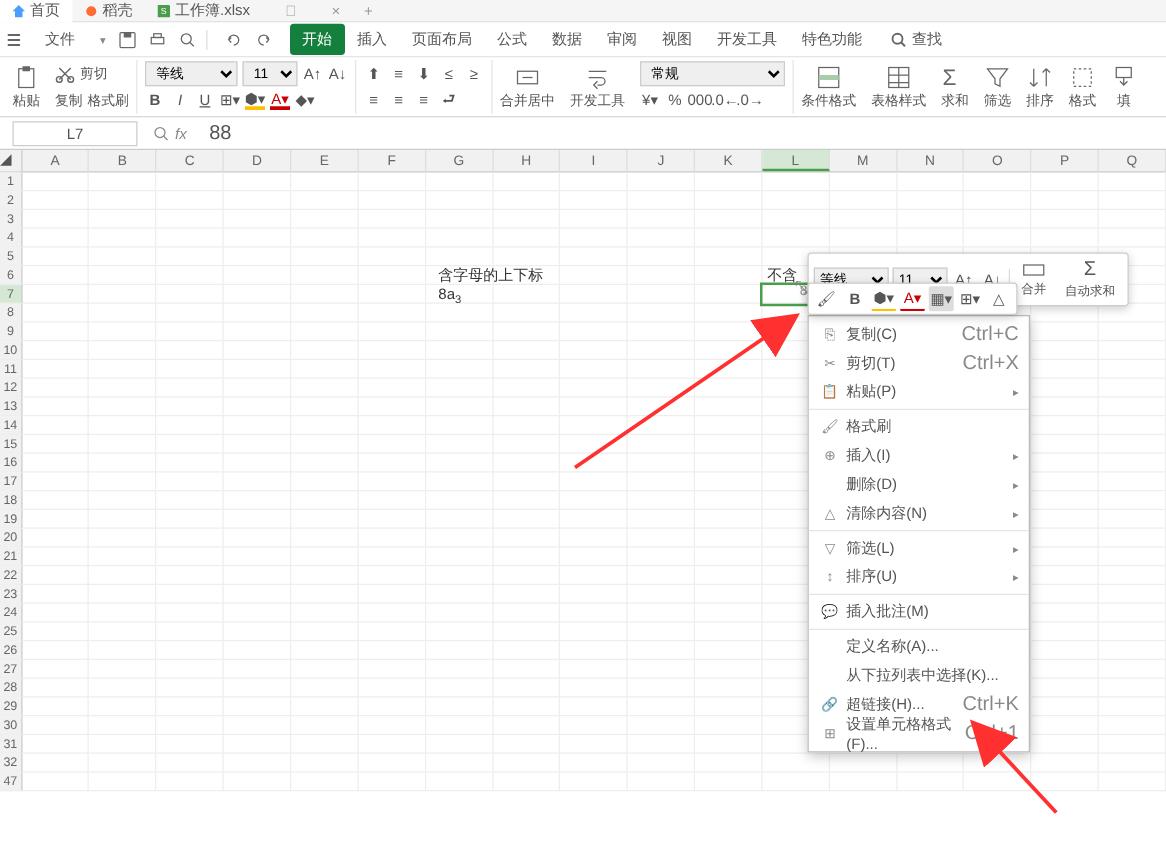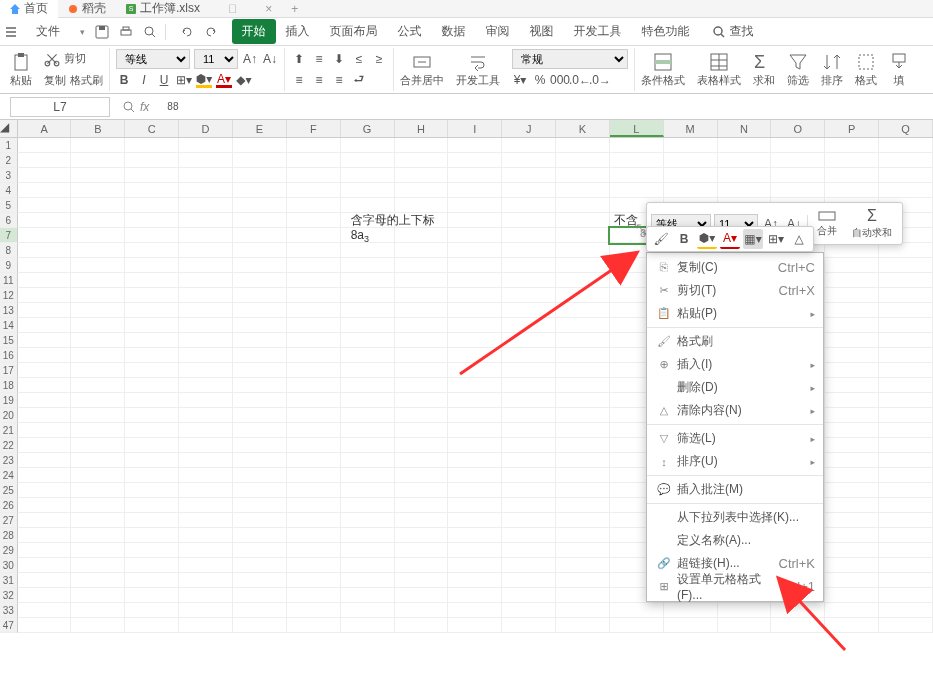--- a/index.html
+++ b/index.html
@@ -34,21 +34,21 @@
     .ribbon-big-label { font-size: 11px; color: #555; }
     .ribbon-label { font-size: 11px; }
     .font-select { height: 20px; border: 1px solid #ccc; font-size: 11px; padding: 0 4px; width: 74px; }
     .font-size-select { width: 44px; }
     .ribbon-btn { width: 16px; height: 16px; display: flex; align-items: center; justify-content: center; color: #555; }
     
     
     .formula-bar { display: flex; align-items: center; height: 26px; border-bottom: 1px solid #ccc; background: #fff; }
     .name-box { width: 100px; height: 20px; border: 1px solid #ccc; margin-left: 10px; text-align: center; font-size: 12px; padding-top: 2px; }
     .fx-icons { display: flex; gap: 4px; margin: 0 12px; align-items: center; }
-    .formula-input { flex: 1; font-size: 10px; padding: 2px 6px; }
+    .formula-input { flex: 1; font-size: 16px; padding: 2px 6px; }
     
     
     .grid-container { position: relative; }
     .col-headers { display: flex; height: 18px; background: #f1f1f1; border-bottom: 1px solid #ccc; }
     .corner { width: 18px; border-right: 1px solid #ccc; background: #f1f1f1; }
     .col-header { width: 55px; text-align: center; border-right: 1px solid #ddd; font-size: 11px; color: #666; line-height: 18px; }
     .col-header.selected { background: #d5e8d5; border-bottom: 2px solid #4a9e4a; }
     .row { display: flex; height: 15px; }
     .row-header { width: 18px; text-align: center; border-right: 1px solid #ccc; border-bottom: 1px solid #eee; font-size: 10px; color: #666; background: #f1f1f1; line-height: 15px; }
     .row-header.selected { background: #d5e8d5; }
@@ -61,21 +61,21 @@
     .mini-select { height: 20px; border: 1px solid #ccc; font-size: 11px; }
     .mini-btn { width: 20px; height: 20px; display: flex; align-items: center; justify-content: center; border-radius: 2px; }
     .mini-sep { width: 1px; height: 18px; background: #ddd; }
     .mini-big { display: flex; flex-direction: column; align-items: center; padding: 0 6px; font-size: 10px; gap: 1px; }
     
     
     .context-menu { position: absolute; background: #fff; border: 1px solid #bbb; box-shadow: 0 3px 10px rgba(0,0,0,0.25); width: 178px; z-index: 99; font-size: 12px; padding: 3px 0; }
     .menu-item { display: flex; align-items: center; height: 23px; padding: 0 8px; cursor: pointer; }
     .menu-item-icon { width: 18px; display: flex; justify-content: center; color: #888; font-size: 11px; }
     .menu-item-label { flex: 1; margin-left: 4px; }
-    .menu-item-shortcut { color: #888; font-size: 13px; }
+    .menu-item-shortcut { color: #888; font-size: 16px; }
     .menu-item-arrow { color: #888; font-size: 9px; }
     .menu-divider { height: 1px; background: #e5e5e5; margin: 2px 0; }
     
     
     .arrow-svg { position: absolute; pointer-events: none; z-index: 200; }
     
     .sub { font-size: 9px; vertical-align: sub; }
   </style>
 </head>
 <body>
@@ -498,20 +498,40 @@
         <div class="cell"></div>
         <div class="cell"></div>
         <div class="cell"></div>
         <div class="cell"></div>
         <div class="cell"></div>
         <div class="cell"></div>
         <div class="cell"></div>
         <div class="cell"></div>
       </div>
       <div class="row">
+        <div class="row-header">10</div>
+        <div class="cell"></div>
+        <div class="cell"></div>
+        <div class="cell"></div>
+        <div class="cell"></div>
+        <div class="cell"></div>
+        <div class="cell"></div>
+        <div class="cell"></div>
+        <div class="cell"></div>
+        <div class="cell"></div>
+        <div class="cell"></div>
+        <div class="cell"></div>
+        <div class="cell"></div>
+        <div class="cell"></div>
+        <div class="cell"></div>
+        <div class="cell"></div>
+        <div class="cell"></div>
+        <div class="cell"></div>
+      </div>
+      <div class="row">
         <div class="row-header">11</div>
         <div class="cell"></div>
         <div class="cell"></div>
         <div class="cell"></div>
         <div class="cell"></div>
         <div class="cell"></div>
         <div class="cell"></div>
         <div class="cell"></div>
         <div class="cell"></div>
         <div class="cell"></div>
@@ -919,40 +939,20 @@
         <div class="cell"></div>
         <div class="cell"></div>
         <div class="cell"></div>
         <div class="cell"></div>
         <div class="cell"></div>
         <div class="cell"></div>
         <div class="cell"></div>
       </div>
       <div class="row">
         <div class="row-header">32</div>
-        <div class="cell"></div>
-        <div class="cell"></div>
-        <div class="cell"></div>
-        <div class="cell"></div>
-        <div class="cell"></div>
-        <div class="cell"></div>
-        <div class="cell"></div>
-        <div class="cell"></div>
-        <div class="cell"></div>
-        <div class="cell"></div>
-        <div class="cell"></div>
-        <div class="cell"></div>
-        <div class="cell"></div>
-        <div class="cell"></div>
-        <div class="cell"></div>
-        <div class="cell"></div>
-        <div class="cell"></div>
-      </div>
-      <div class="row">
-        <div class="row-header">33</div>
         <div class="cell"></div>
         <div class="cell"></div>
         <div class="cell"></div>
         <div class="cell"></div>
         <div class="cell"></div>
         <div class="cell"></div>
         <div class="cell"></div>
         <div class="cell"></div>
         <div class="cell"></div>
         <div class="cell"></div>
@@ -1062,25 +1062,25 @@
       <span class="menu-item-arrow">▸</span>
     </div>
     <div class="menu-divider"></div>
     <div class="menu-item">
       <span class="menu-item-icon">💬</span>
       <span class="menu-item-label">插入批注(M)</span>
     </div>
     <div class="menu-divider"></div>
     <div class="menu-item">
       <span class="menu-item-icon"></span>
+      <span class="menu-item-label">定义名称(A)...</span>
+    </div>
+    <div class="menu-item">
+      <span class="menu-item-icon"></span>
       <span class="menu-item-label">从下拉列表中选择(K)...</span>
-    </div>
-    <div class="menu-item">
-      <span class="menu-item-icon"></span>
-      <span class="menu-item-label">定义名称(A)...</span>
     </div>
     <div class="menu-item">
       <span class="menu-item-icon">🔗</span>
       <span class="menu-item-label">超链接(H)...</span>
       <span class="menu-item-shortcut">Ctrl+K</span>
     </div>
     <div class="menu-item">
       <span class="menu-item-icon">⊞</span>
       <span class="menu-item-label">设置单元格格式(F)...</span>
       <span class="menu-item-shortcut">Ctrl+1</span>

